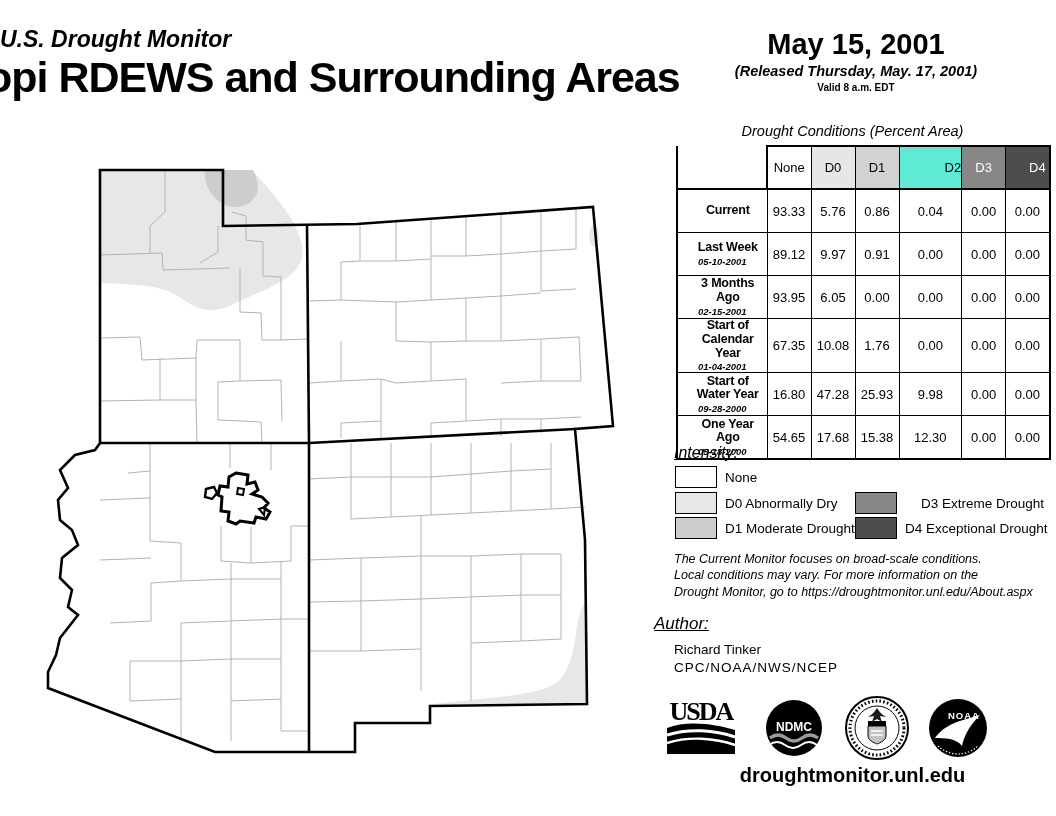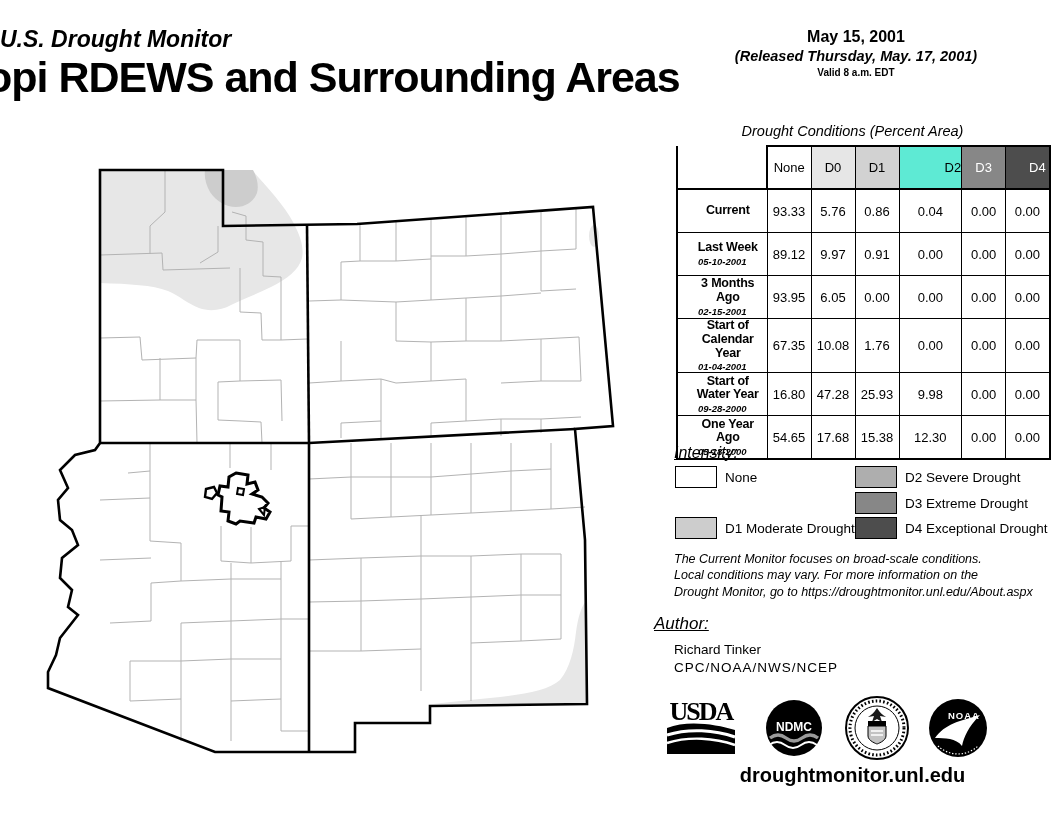--- a/index.html
+++ b/index.html
@@ -5,21 +5,21 @@
   html,body{margin:0;padding:0;background:#fff;}
   .page{position:relative;width:1056px;height:816px;background:#fff;overflow:hidden;
         font-family:"Liberation Sans",sans-serif;color:#000;}
 
   
   .monitor-title{position:absolute;left:0;top:26px;width:670px;text-align:left;
         font-size:23px;font-weight:bold;font-style:italic;}
   .region-title{position:absolute;left:-14px;top:53px;white-space:nowrap;
         font-size:43px;font-weight:bold;letter-spacing:-1px;}
   .date-block{position:absolute;left:700px;top:28px;width:312px;text-align:center;}
-  .date-main{font-size:16px;font-weight:bold;}
+  .date-main{font-size:29px;font-weight:bold;}
   .date-released{font-size:14.5px;font-weight:bold;font-style:italic;margin-top:2px;}
   .date-valid{font-size:10px;font-weight:bold;margin-top:3px;}
 
   
   .tbl-title{position:absolute;left:675px;top:123px;width:355px;text-align:center;
         font-size:14.5px;font-style:italic;}
   table.drought{position:absolute;left:676px;top:145px;border-collapse:collapse;table-layout:fixed;}
   table.drought th,table.drought td{border:1px solid #000;text-align:center;vertical-align:middle;
         font-size:13px;padding:0;}
   table.drought col.c-lbl{width:90px;} table.drought col.c-d{width:44px;}
@@ -240,29 +240,29 @@
     </tr>
   </tbody>
     </table>
 
   <div class="intensity-title">Intensity:</div>
 
   <div class="leg-item" style="left:675px;top:466px;">
     <span class="leg-swatch" style="background-color: rgb(255, 255, 255);"></span>
     <span class="leg-label">None</span>
   </div>
+  <div class="leg-item" style="left:675px;top:492px;">
+    <span class="leg-swatch" style="background-color: rgb(231, 231, 231);"></span>
+    <span class="leg-label">D0 Abnormally Dry</span>
+  </div>
   <div class="leg-item" style="left:675px;top:517px;">
     <span class="leg-swatch" style="background-color: rgb(205, 205, 205);"></span>
     <span class="leg-label">D1 Moderate Drought</span>
   </div>
-  <div class="leg-item" style="left:855px;top:466px;">
-    <span class="leg-swatch" style="background-color: rgb(174, 174, 174);"></span>
-    <span class="leg-label">D2 Severe Drought</span>
-  </div>
-  <div class="leg-item" style="left:855px;top:492px;">
+  <div class="leg-item" style="left:855px;top:492px;gap:16px;">
     <span class="leg-swatch" style="background-color: rgb(135, 135, 135);"></span>
     <span class="leg-label">D3 Extreme Drought</span>
   </div>
   <div class="leg-item" style="left:855px;top:517px;">
     <span class="leg-swatch" style="background-color: rgb(77, 77, 77);"></span>
     <span class="leg-label">D4 Exceptional Drought</span>
   </div>
 
   <div class="disclaimer">
     <div>The Current Monitor focuses on broad-scale conditions.</div>

